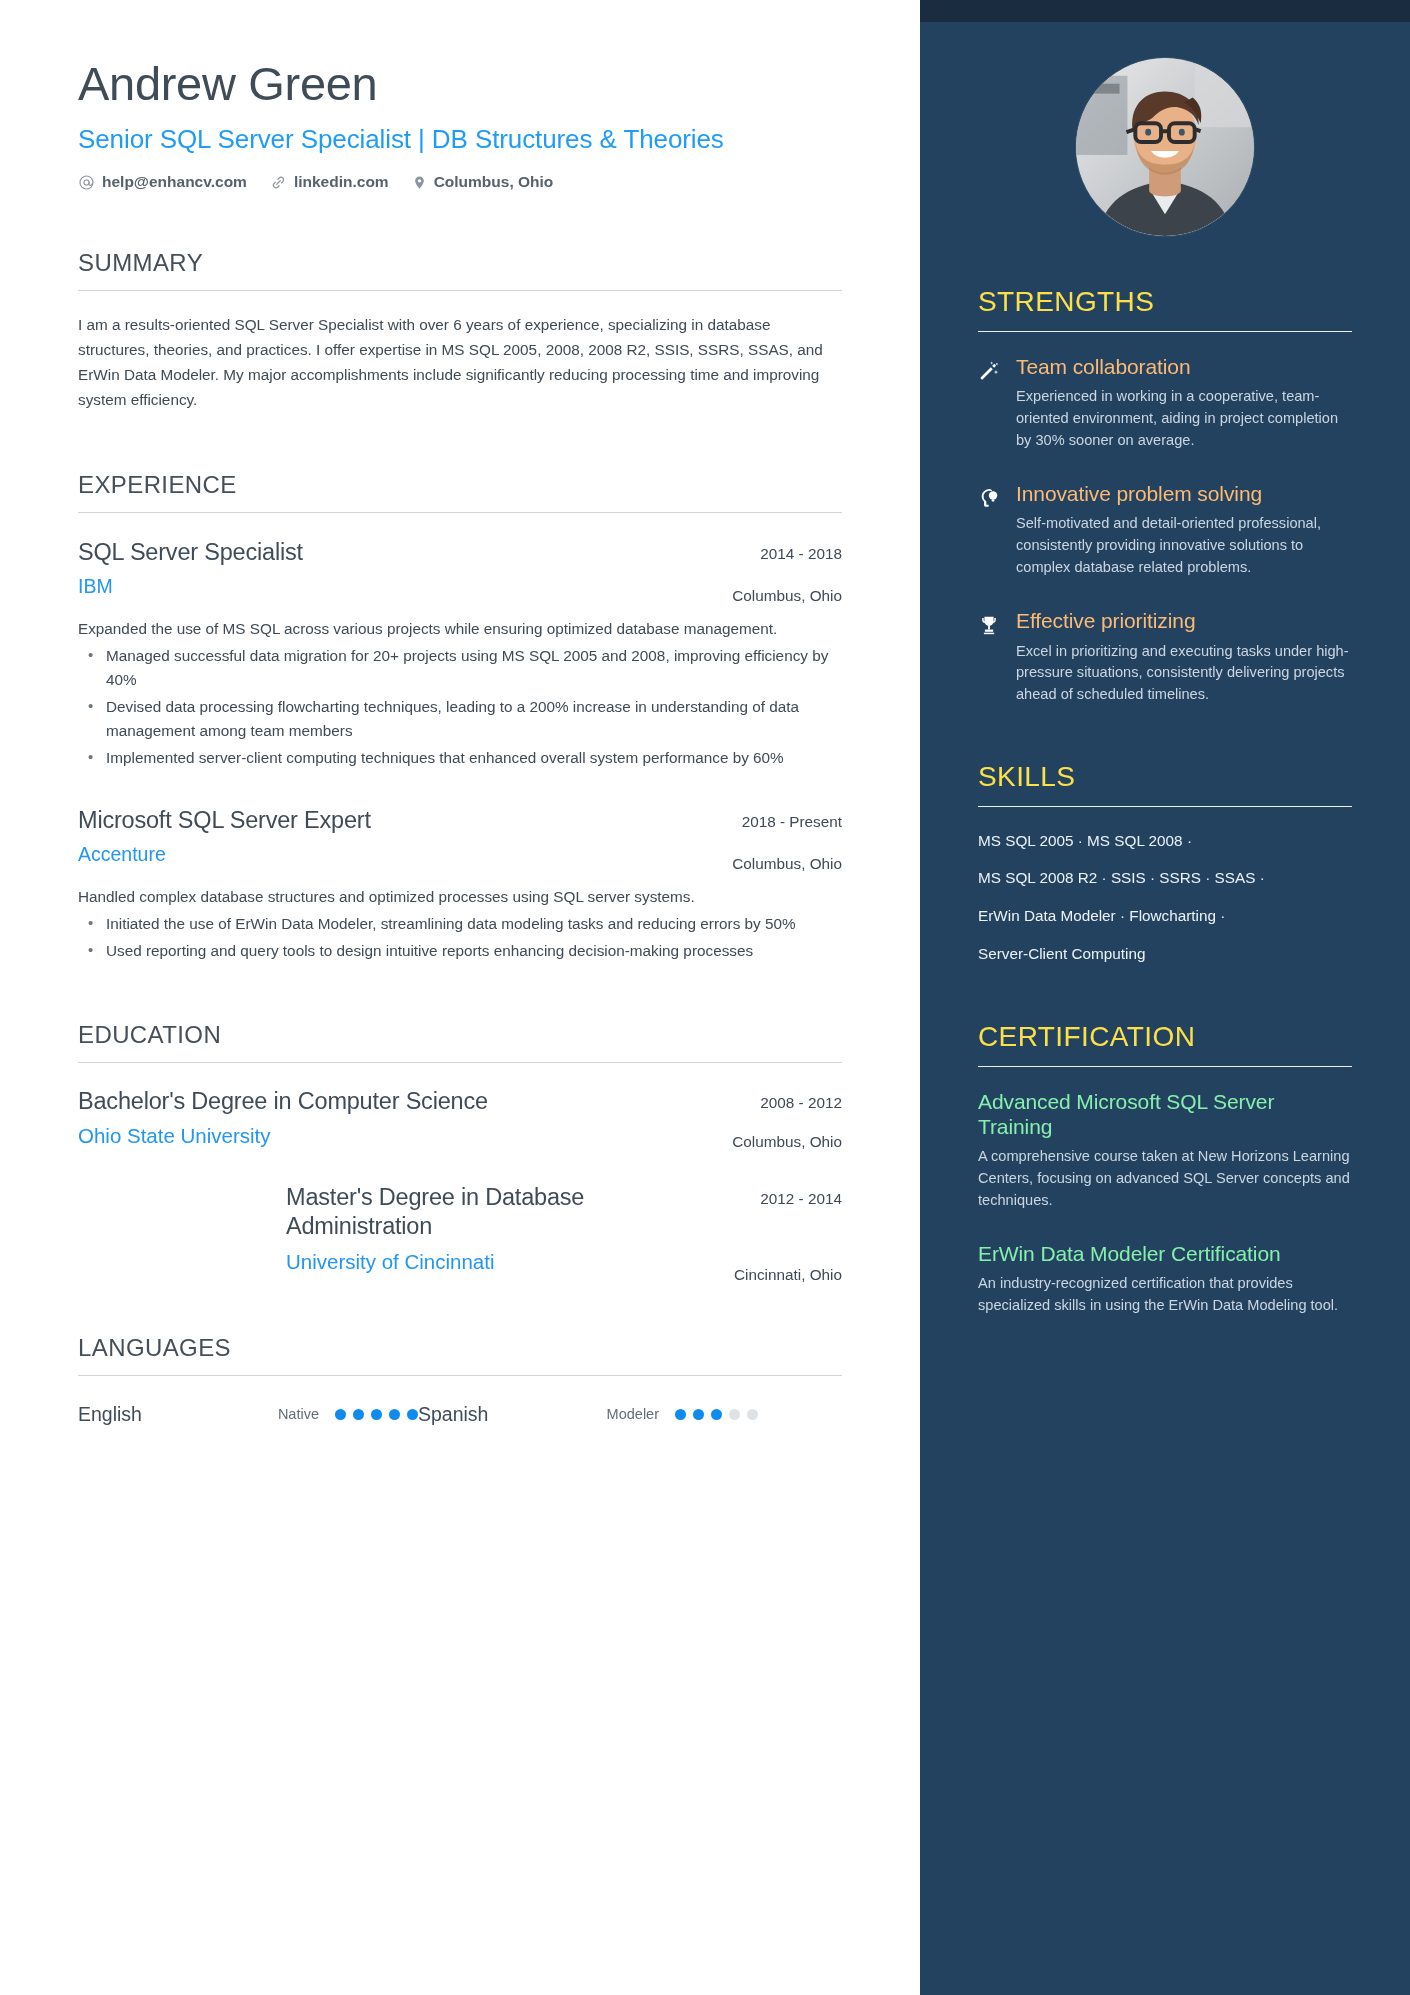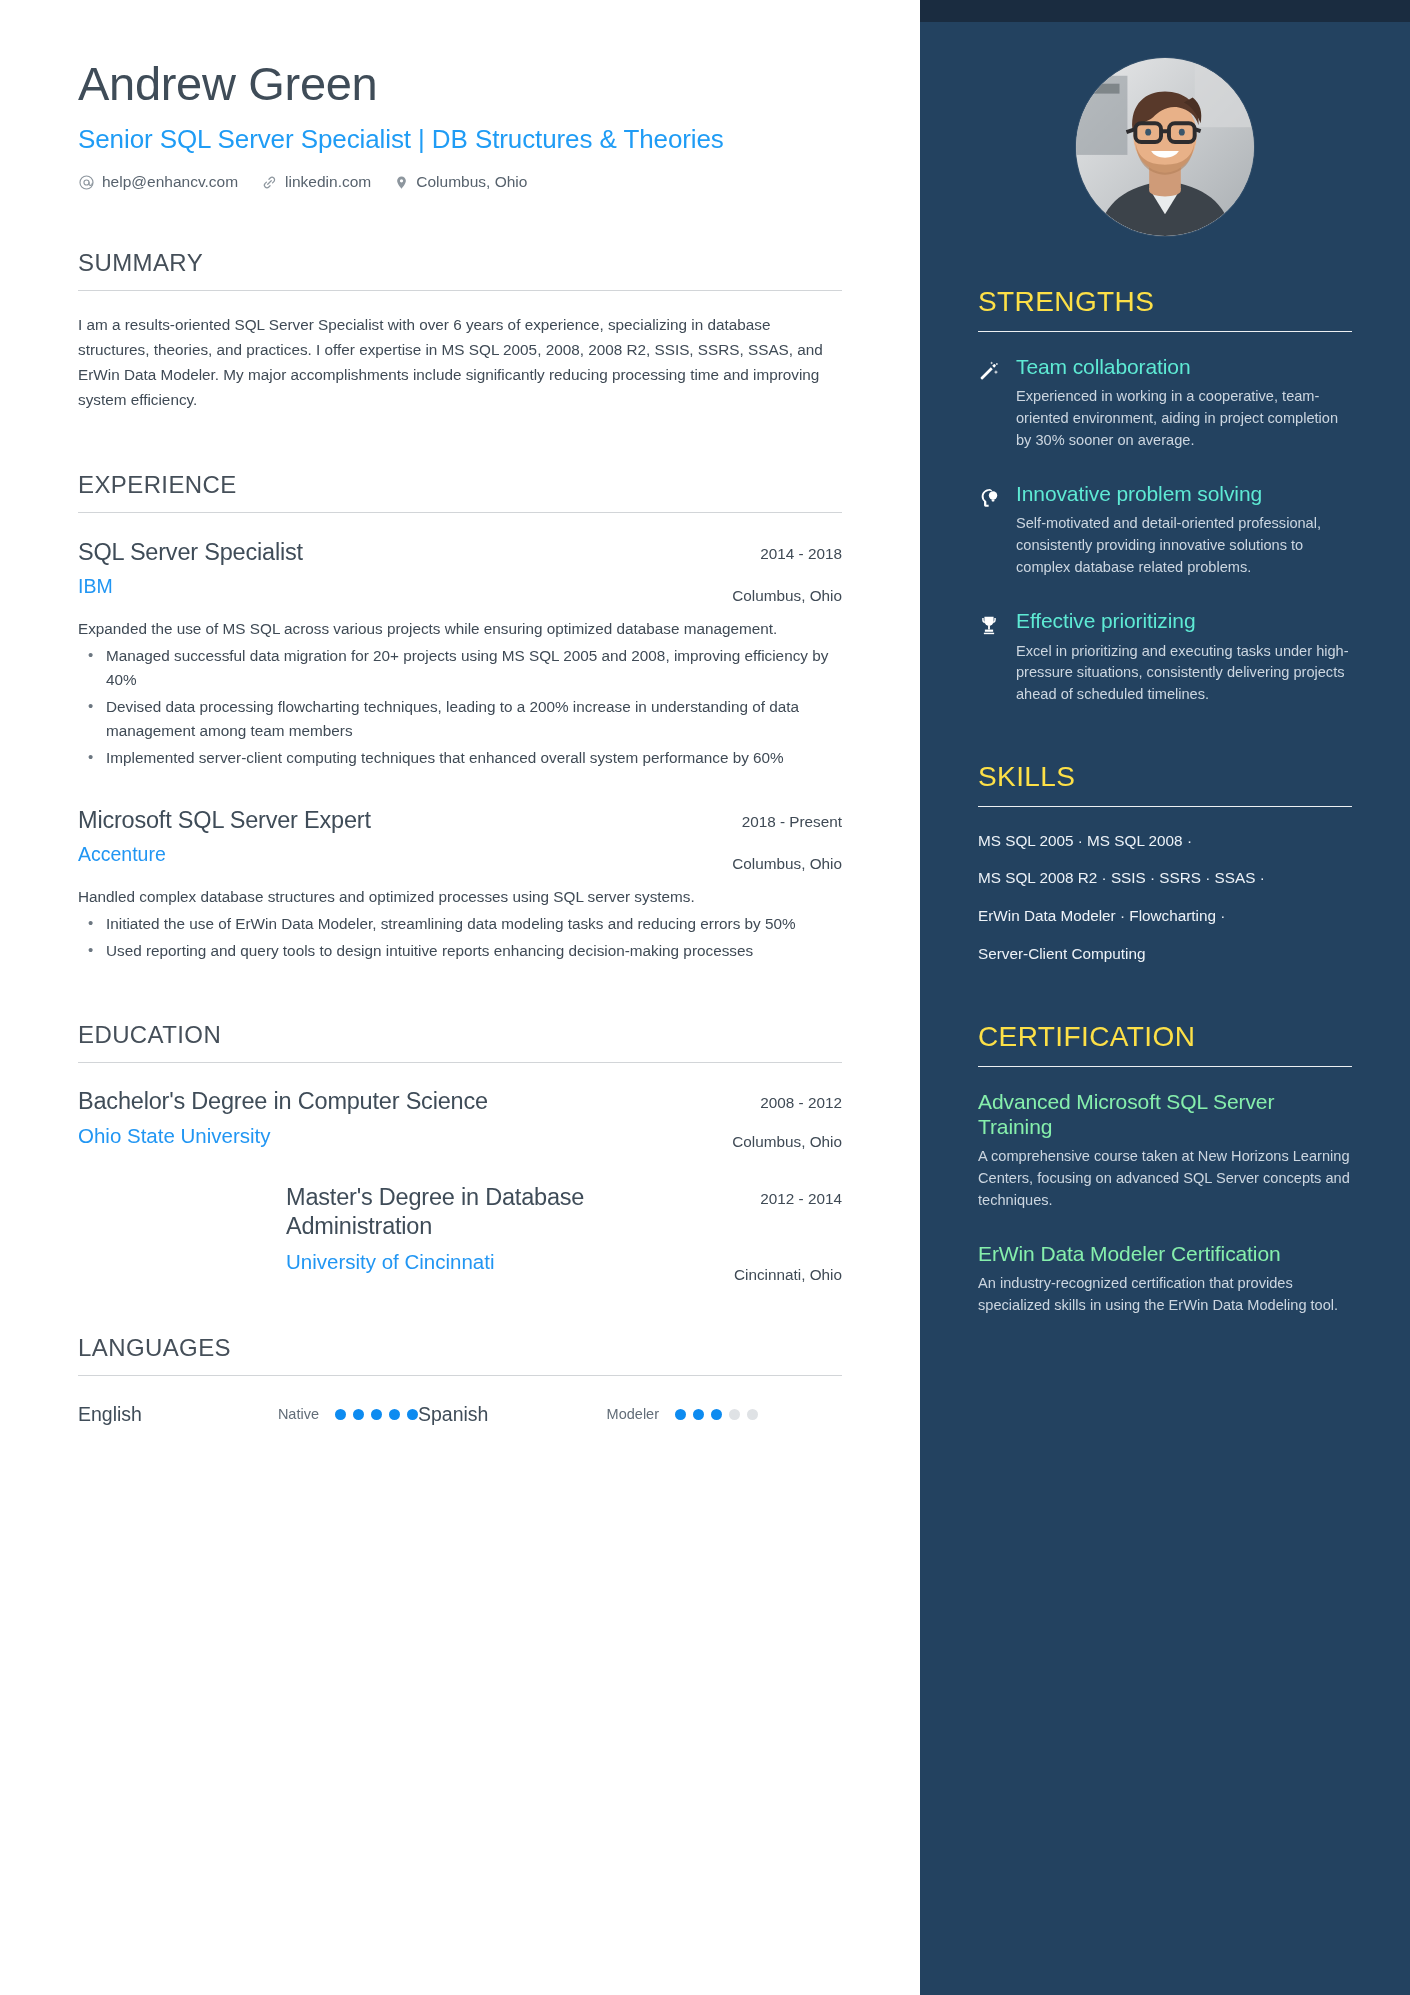--- a/index.html
+++ b/index.html
@@ -21,21 +21,21 @@
   }
   .headline {
     margin-top:13px;
     font-size:26px; font-weight:400; color:#1f9cf5;
     letter-spacing:-0.1px; line-height:1.2;
   }
   .contact-row {
     margin-top:19px; display:flex; align-items:center; gap:23px;
     font-size:15.5px; color:#57626d;
   }
-  .contact-item { display:flex; align-items:flex-start; gap:7px; white-space:nowrap; }
+  .contact-item { display:flex; align-items:flex-start; gap:7px; white-space:nowrap;font-weight:bold; }
   .contact-item svg { display:block; }
   .contact-item .ctext { line-height:1; padding-bottom:1px; }
 
   .section { margin-top:58px; }
   .section.tight { margin-top:50px; }
   .sec-title {
     font-size:24px; font-weight:400; color:#454f59;
     letter-spacing:0.4px; padding-bottom:13px;
   }
   .sec-rule { height:1px; background:#d2d5d8; width:100%; }
@@ -102,21 +102,21 @@
   .side-section.first { margin-top:50px; }
   .side-title {
     font-size:28px; font-weight:400; color:#fde047; letter-spacing:0.4px; padding-bottom:13px;
   }
   .side-rule { height:1px; background:#ffffff; width:100%; opacity:0.92; }
 
   .strength { margin-top:22px; display:flex; gap:14px; align-items:flex-start; }
   .strength-icon { flex:0 0 auto; width:24px; padding-top:6px; }
   .strength-icon svg { display:block; }
   .strength-body { flex:1 1 auto; min-width:0; }
-  .strength-title { font-size:21px; font-weight:400; color:#5eead4; line-height:1.24; letter-spacing:-0.1px; }
+  .strength-title { font-size:21px; font-weight:400; color:#fdba74; line-height:1.24; letter-spacing:-0.1px; }
   .strength-text { margin-top:6px; font-size:14.6px; line-height:1.49; color:#ccd6e0; }
 
   .skills-wrap { margin-top:22px; }
   .skill-line { font-size:15.3px; line-height:1.55; color:#eef3f8; margin-bottom:14px; }
   .skill-line:last-child { margin-bottom:0; }
 
   .cert { margin-top:22px; }
   .cert-title { font-size:21px; font-weight:400; color:#86efac; line-height:1.23; letter-spacing:-0.1px; }
   .cert-text { margin-top:6px; font-size:14.6px; line-height:1.49; color:#ccd6e0; }
 </style>

